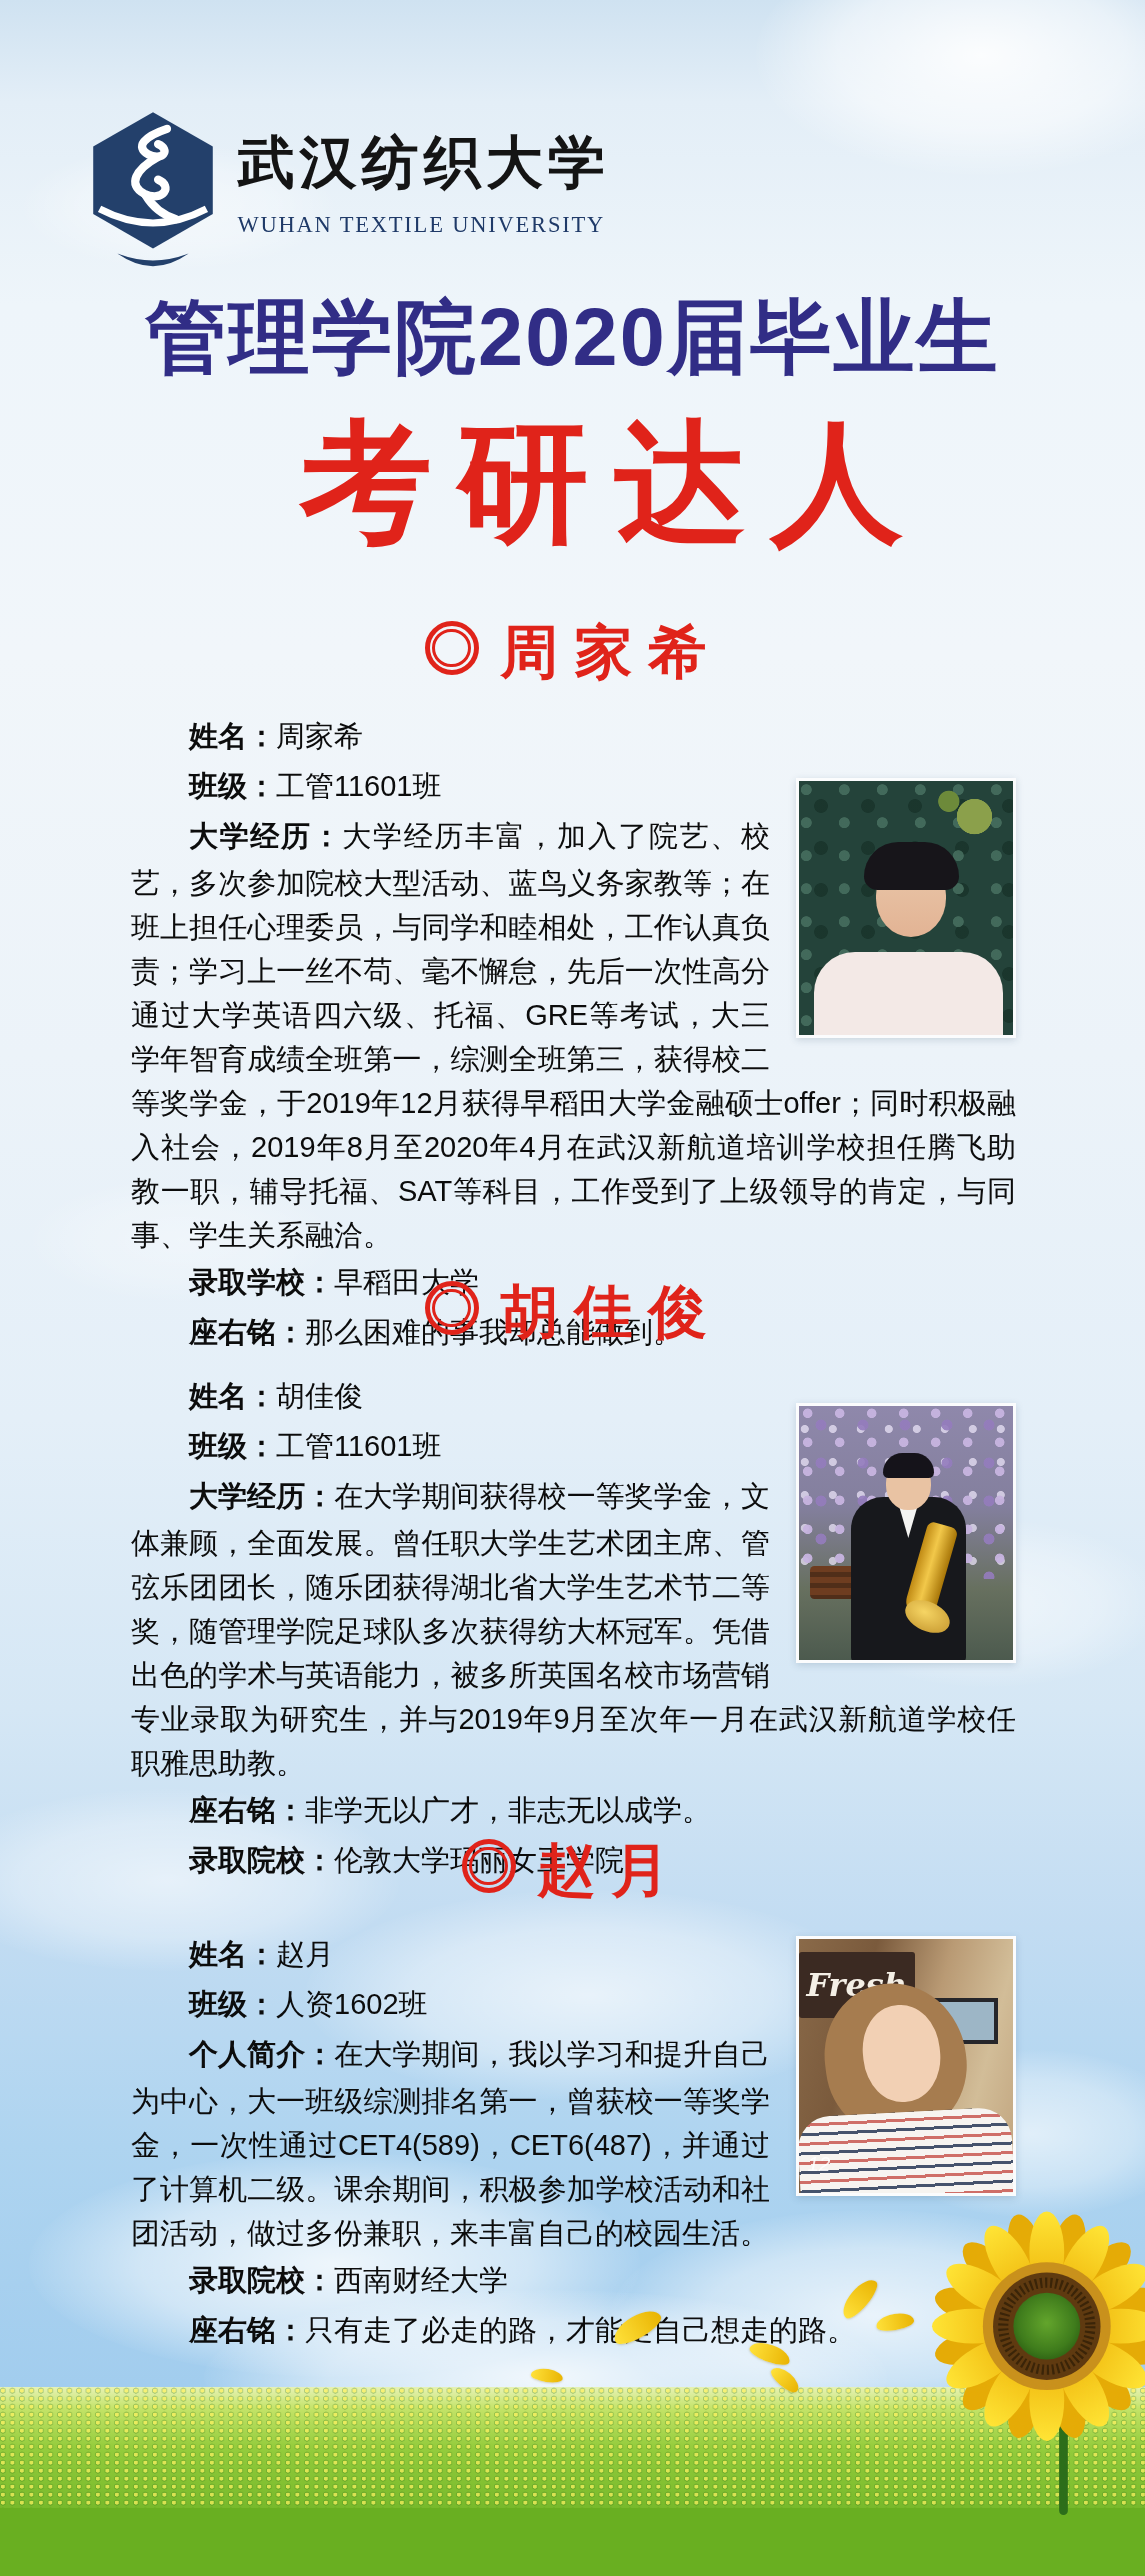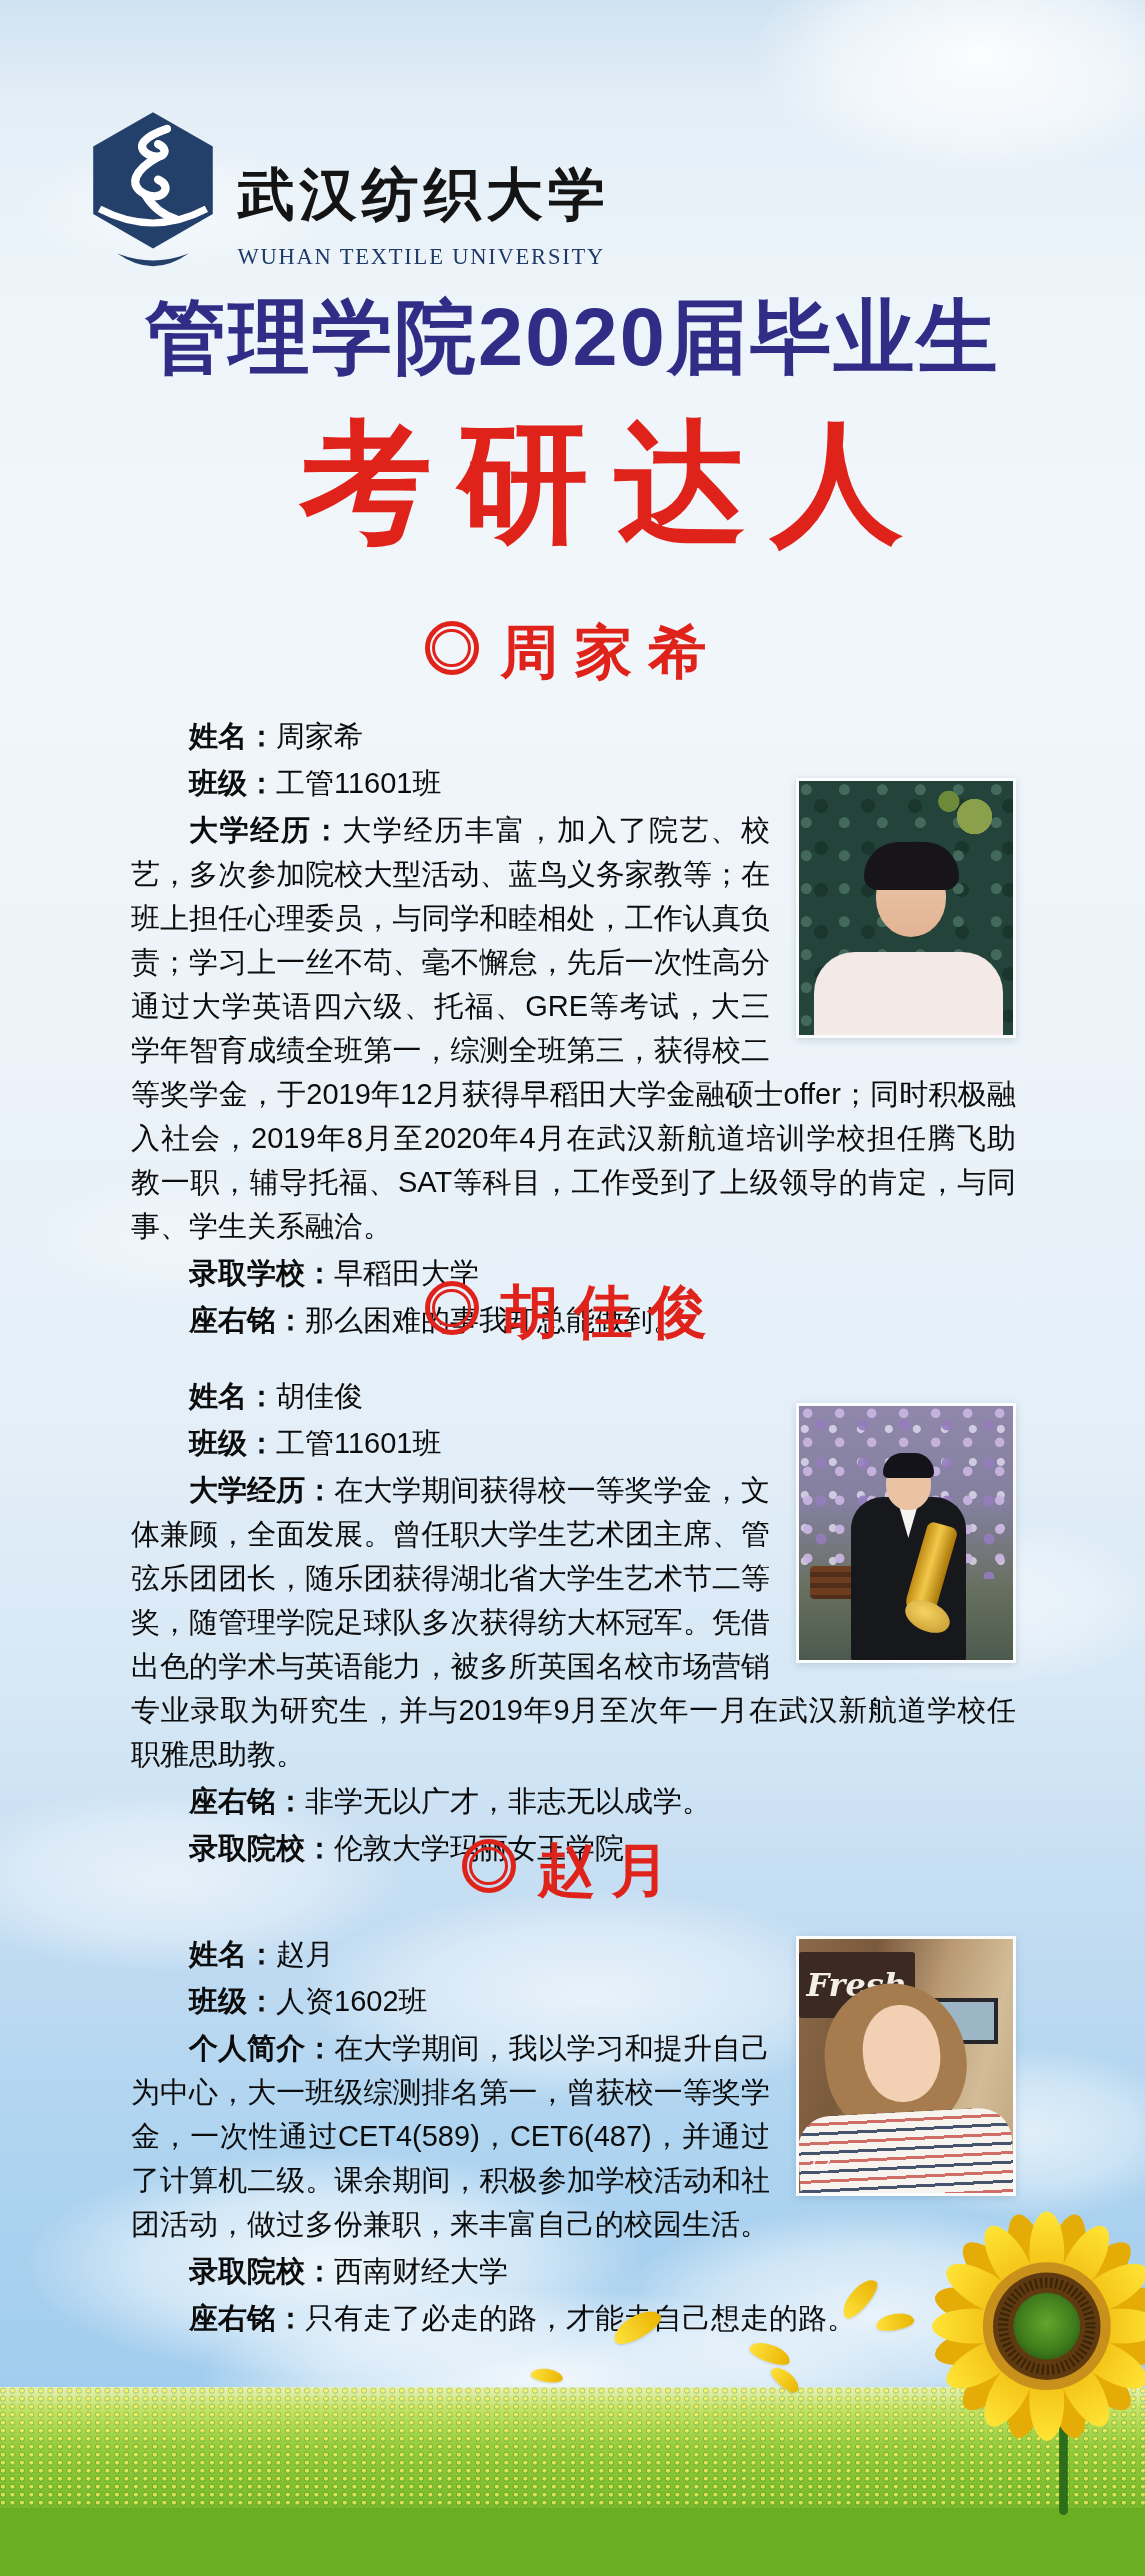--- a/index.html
+++ b/index.html
@@ -8,21 +8,21 @@
     font-family:"Liberation Sans","DejaVu Sans",sans-serif;
     background:linear-gradient(180deg,
       #cfe2f1 0px,#e3eef7 102px,#eef5fa 305px,#f1f6fa 654px,
       #ecf3f9 1054px,#e4eff8 1418px,#d5e7f5 1709px,#c2dcf2 1927px,
       #aed4f0 2145px,#a2cdee 2385px,#a2cdee 2576px);
   }
   
   .cloud{position:absolute;border-radius:50%;
     background:radial-gradient(ellipse at center,rgba(255,255,255,.95) 0%,rgba(255,255,255,.55) 45%,rgba(255,255,255,0) 72%);}
   
-  .logo{position:absolute;left:89px;top:111px;display:flex;align-items:flex-end;}
+  .logo{position:absolute;left:89px;top:111px;display:flex;align-items:flex-start;}
   .logo-mark{width:128px;height:159px;flex:0 0 auto;}
   .logo-text{margin-left:20.4px;padding-top:20.4px;}
   .logo-cn{font-size:57px;font-weight:bold;color:#141414;letter-spacing:5.1px;line-height:1.1;
     font-family:"DejaVu Serif","Liberation Serif",serif;}
   .logo-en{margin-top:18px;font-size:22.5px;color:#1f3a68;letter-spacing:1.8px;
     font-family:"Liberation Serif","DejaVu Serif",serif;}
   
   .title1{position:absolute;left:0;top:289px;width:100%;text-align:center;
     font-size:81px;font-weight:900;color:#312d86;letter-spacing:2.2px;line-height:1.2;}
   .title2{position:absolute;left:0;top:409px;width:100%;text-align:center;
@@ -31,21 +31,21 @@
   
   .student{position:absolute;left:131px;width:885px;}
   .s1{top:614px;} .s2{top:1274px;} .s3{top:1832px;}
   .s-header{margin:0 0 22px;text-align:center;color:#e0231a;font-size:58px;font-weight:bold;
     letter-spacing:16px;font-family:"DejaVu Serif","Liberation Serif",serif;}
   .ring{display:inline-block;width:44px;height:44px;border:5.1px solid currentColor;border-radius:50%;
     position:relative;vertical-align:-2.9px;margin-right:22px;}
   .ring::before{content:"";position:absolute;inset:2.9px;border:3.6px solid currentColor;border-radius:50%;}
   .s-body{font-size:29px;line-height:44px;color:#0c0c0c;text-align:justify;}
   .field{margin:0 0 2.9px;text-indent:2em;}
-  .lb{font-weight:bold;}
+  .lb{font-weight:bold;font-family:Liberation Mono, monospace;}
   
   .photo{float:right;width:220px;height:260px;margin:0 0 10.2px 26px;border:3.6px solid #fbfcfd;
     box-sizing:border-box;box-shadow:0 1.5px 7.3px rgba(40,70,100,.18);position:relative;overflow:hidden;}
   .ph1{margin-top:64px;background-color:#24433a;
     background-image:
       radial-gradient(circle at 82% 14%,#8ba04b 0 17.4px,transparent 18px),
       radial-gradient(circle at 70% 8%,#6d8a3a 0 10.2px,transparent 11px),
       radial-gradient(circle at 7.3px 8.7px,rgba(72,112,96,.85) 0 5.1px,transparent 5.8px),
       radial-gradient(circle at 22px 25px,rgba(25,52,43,.9) 0 6.5px,transparent 7.3px);
     background-size:100% 100%,100% 100%,38px 33px,47px 42px;

